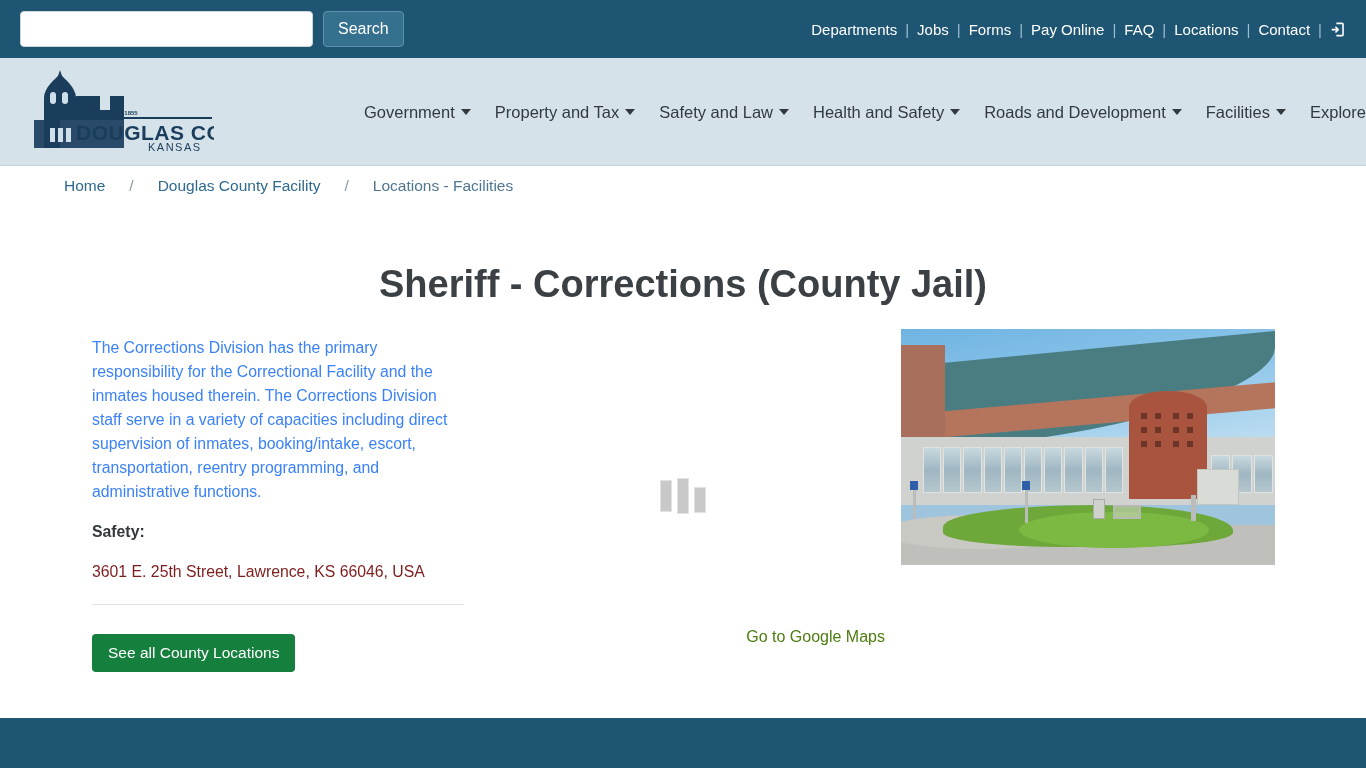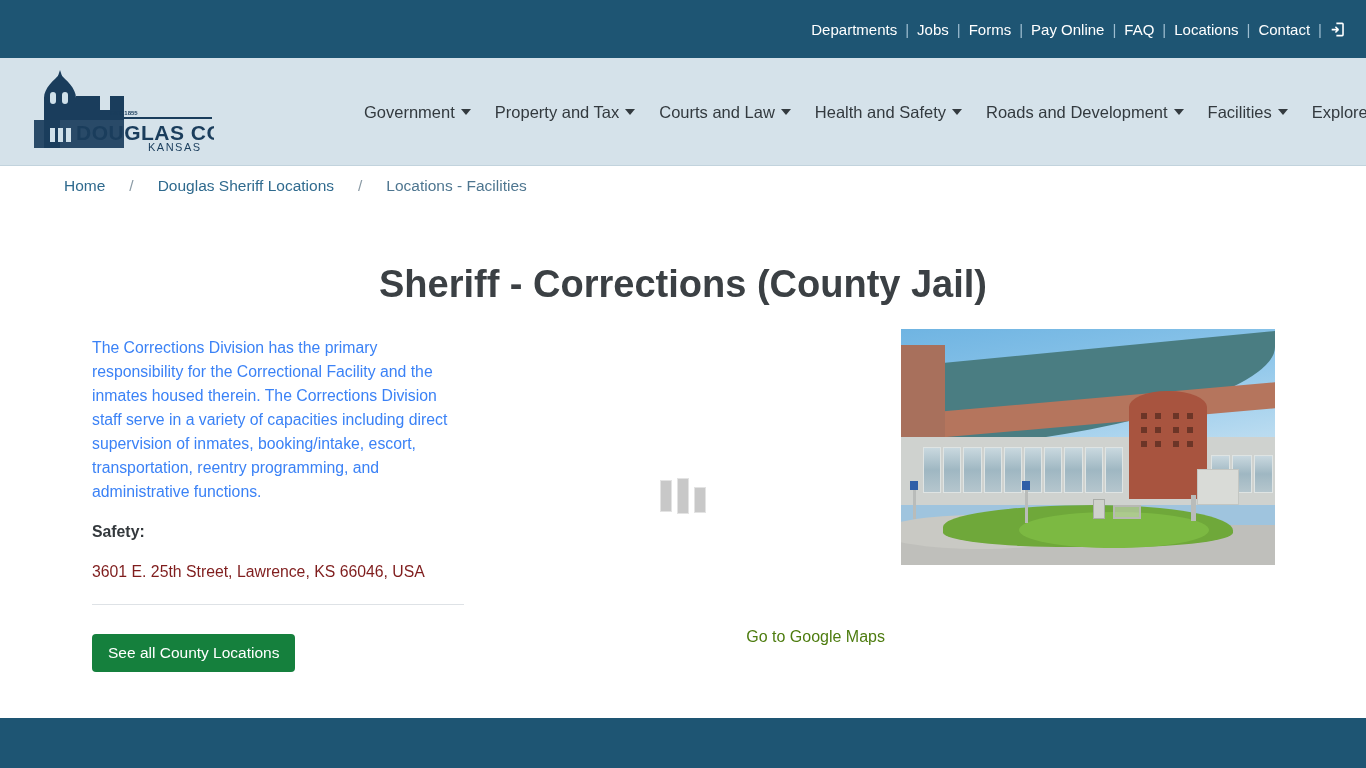--- a/index.html
+++ b/index.html
@@ -305,20 +305,24 @@
   .footer {
     position: absolute; left: 0; top: 718px;
     width: 1366px; height: 50px;
     background: #1e5573;
   }
 </style>
 </head>
 <body>
 
 <div class="topbar">
+  <div class="search-wrap">
+    <input class="search-input" type="text" placeholder="" style="">
+    <button class="search-btn">Search</button>
+  </div>
 
   <div class="toplinks">
     <a href="#">Departments</a>
     <span class="sep">|</span>
     <a href="#">Jobs</a>
     <span class="sep">|</span>
     <a href="#">Forms</a>
     <span class="sep">|</span>
     <a href="#">Pay Online</a>
     <span class="sep">|</span>
@@ -365,21 +369,21 @@
   <div class="mainnav">
     <a class="navitem" href="#">
       <span>Government</span>
       <span class="caret"></span>
     </a>
     <a class="navitem" href="#">
       <span>Property and Tax</span>
       <span class="caret"></span>
     </a>
     <a class="navitem" href="#">
-      <span>Courts and Law</span>
+      <span>Safety and Law</span>
       <span class="caret"></span>
     </a>
     <a class="navitem" href="#">
       <span>Health and Safety</span>
       <span class="caret"></span>
     </a>
     <a class="navitem" href="#">
       <span>Roads and Development</span>
       <span class="caret"></span>
     </a>
@@ -390,21 +394,21 @@
     <a class="navitem" href="#">
       <span>Explore</span>
 
     </a>
   </div>
 </div>
 
 <nav class="breadcrumb">
   <a href="#">Home</a>
   <span class="bc-sep">/</span>
-  <a href="#">Douglas Sheriff Locations</a>
+  <a href="#">Douglas County Facility</a>
   <span class="bc-sep">/</span>
   <span class="bc-current">Locations - Facilities</span>
 </nav>
 
 <h1 class="page-title">Sheriff - Corrections (County Jail)</h1>
 
 <div class="col-left">
   <p class="body-text">The Corrections Division has the primary responsibility for the Correctional Facility and the inmates housed therein. The Corrections Division staff serve in a variety of capacities including direct supervision of inmates, booking/intake, escort, transportation, reentry programming, and administrative functions.</p>
   <div class="addr-label">Safety:</div>
   <div class="addr-value">3601 E. 25th Street, Lawrence, KS 66046, USA</div>

